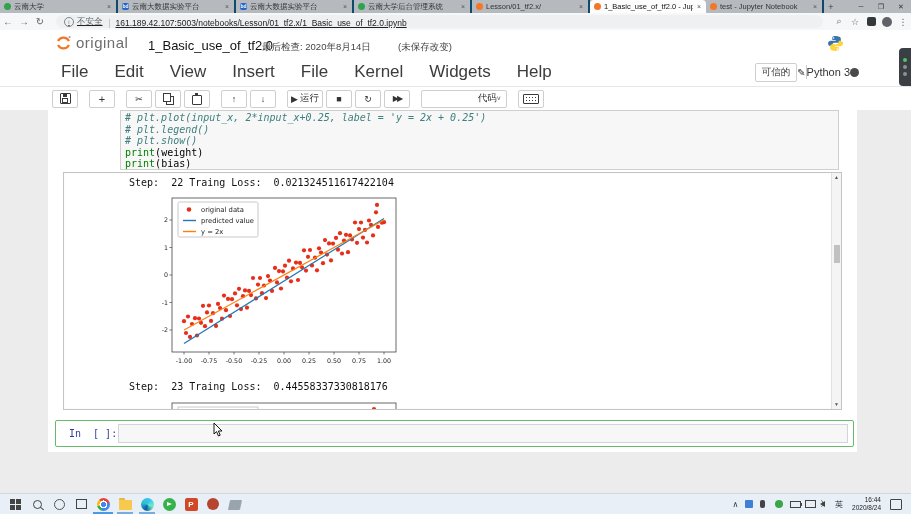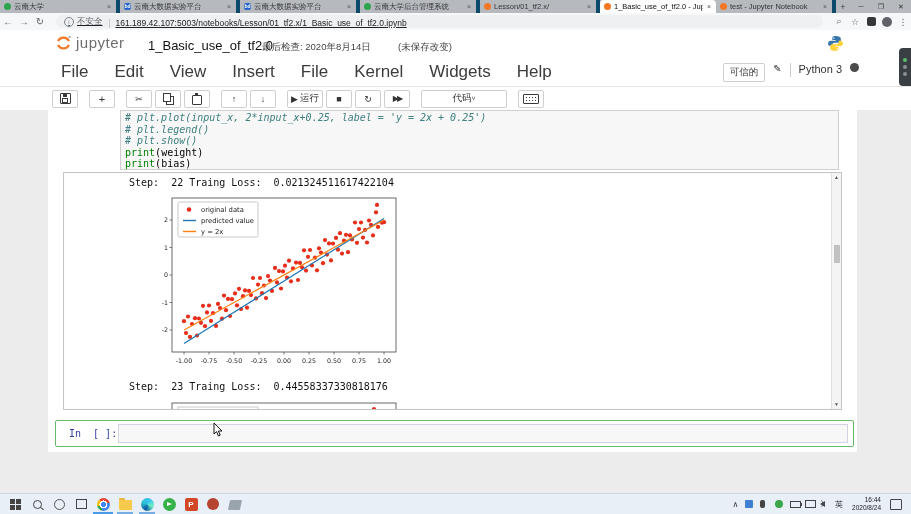--- a/index.html
+++ b/index.html
@@ -1,21 +1,21 @@
 <!DOCTYPE html>
 <html><head>
 <meta charset="utf-8">
 <style>
   html,body{margin:0;padding:0;background:#888;}
   #stage{position:relative;width:911px;height:514px;overflow:hidden;background:#ececec;
          font-family:"Liberation Sans","DejaVu Sans",sans-serif;font-size:11px;color:#222;}
   
   #tabstrip{position:absolute;left:0;top:0;width:911px;height:13px;background:#b6babf;display:flex;align-items:stretch;}
   .tab{display:flex;align-items:center;gap:3px;width:108px;min-width:0;padding:0 4px;font-size:7.5px;color:#333;
-       border-right:4px solid #0c4a6e;cursor:default;}
+       border-right:2px solid #0c4a6e;cursor:default;}
   .tab.active{background:#fdfdfd;border-radius:4px 4px 0 0;border-right:none;color:#111;}
   .tab .title{flex:1;white-space:nowrap;overflow:hidden;text-overflow:clip;}
   .tab .close{font-size:7px;color:#555;padding:0 1px;}
   .favicon{width:7px;height:7px;border-radius:50%;flex:none;}
   .fav-green{background:#2ea44f;}
   .fav-bd{background:#2566c8;border-radius:2px;color:#fff;font-size:5px;line-height:7px;text-align:center;font-weight:bold;}
   .fav-jupyter{background:#f37726;}
   #newtab{width:14px;display:flex;align-items:center;justify-content:center;font-size:9px;color:#444;}
   #wincontrols{margin-left:auto;display:flex;}
   .winbtn{width:20px;display:flex;align-items:center;justify-content:center;font-size:7px;color:#333;}
@@ -37,35 +37,35 @@
   #jlogo{position:absolute;left:55px;top:4px;display:flex;align-items:flex-end;gap:4px;}
   #jlogo .word{font-size:15px;color:#6e6e6e;letter-spacing:0.5px;}
   #nbtitle{position:absolute;left:148px;top:8px;font-size:13px;color:#111;}
   #checkpoint{position:absolute;left:262px;top:11px;font-size:9.5px;color:#444;}
   #unsaved{position:absolute;left:398px;top:11px;font-size:9.5px;color:#444;}
   #pylogo{position:absolute;left:827px;top:5px;}
   
   #menubar{position:absolute;left:0;top:58px;width:911px;height:29px;background:#fff;border-bottom:1px solid #e7e7e7;
            display:flex;align-items:center;padding-left:48px;box-sizing:border-box;}
   .menu-item{padding:0 13px;font-size:17px;color:#3c3c3c;}
-  #menuright{margin-left:auto;display:flex;align-items:flex-start;gap:8px;padding-right:52px;}
+  #menuright{margin-left:auto;display:flex;align-items:center;gap:0;padding-right:52px;}
   #trusted{border:1px solid #cfcfcf;border-radius:2px;font-size:9.5px;color:#333;padding:2px 6px;background:#fff;}
   #pencil{font-size:10px;color:#333;}
   #kerneldiv{width:1px;height:14px;background:#ccc;}
   #kernelname{font-size:11px;color:#333;}
   #kernelind{width:9px;height:9px;border-radius:50%;background:#4a4a4a;}
   
   #toolbar{position:absolute;left:0;top:87px;width:911px;height:23px;background:#fff;display:flex;align-items:center;
            padding-left:52px;box-sizing:border-box;gap:3px;}
   .tbtn{height:16px;min-width:18px;border:1px solid #cfcfcf;border-radius:2px;background:#fff;display:flex;
         align-items:center;justify-content:center;font-size:9px;color:#333;padding:0 3px;gap:2px;}
   .tbgap{width:5px;}
   .runlabel{font-size:9.5px;}
   #celltype{width:74px;height:16px;border:1px solid #cfcfcf;border-radius:2px;display:flex;align-items:center;
-            font-size:9.5px;color:#333;padding:0 5px;justify-content:center;background:#fff;}
+            font-size:9.5px;color:#333;padding:0 5px;justify-content:flex-end;background:#fff;}
   .g-floppy{width:9px;height:9px;background:#fff;border:1px solid #3a3a3a;border-radius:1px;position:relative;}
   .g-floppy::before{content:"";position:absolute;top:0;left:2px;width:4px;height:2.5px;background:#3a3a3a;}
   .g-floppy::after{content:"";position:absolute;bottom:0;left:1.5px;width:4px;height:3px;border:1px solid #3a3a3a;}
   .g-copy{position:relative;width:6px;height:7px;border:1px solid #3a3a3a;background:#fff;margin-left:3px;margin-top:3px;}
   .g-copy::before{content:"";position:absolute;left:-4px;top:-4px;width:6px;height:7px;border:1px solid #3a3a3a;background:#fff;}
   .g-paste{width:8px;height:8px;border:1px solid #3a3a3a;border-radius:1px;position:relative;margin-top:2px;}
   .g-paste::before{content:"";position:absolute;top:-2.5px;left:2px;width:3px;height:2px;background:#3a3a3a;}
   .g-kbd{width:14px;height:8px;border:1px solid #3a3a3a;border-radius:1px;
          background-image:radial-gradient(#3a3a3a 0.6px,transparent 0.8px);background-size:3px 3px;background-position:1px 1px;}
   .ffwd{letter-spacing:-2px;font-size:8px;}
@@ -216,21 +216,21 @@
     <div class="abaricon">⋮</div>
   </div>
 
   <div id="jheader">
     <div id="jlogo">
       <svg width="17" height="17" viewBox="0 0 17 17">
         <path d="M3,7 A6.2,6.2 0 0 1 14,7" fill="none" stroke="#f37726" stroke-width="2.2"></path>
         <path d="M3,11 A6.2,6.2 0 0 0 14,11" fill="none" stroke="#f37726" stroke-width="2.2"></path>
         <circle cx="14.6" cy="3" r="1.1" fill="#9e9e9e"></circle>
       </svg>
-      <span class="word">jupyter</span>
+      <span class="word">original</span>
     </div>
     <div id="nbtitle">1_Basic_use_of_tf2.0</div>
     <div id="checkpoint">最后检查: 2020年8月14日</div>
     <div id="unsaved">(未保存改变)</div>
     <div id="pylogo">
       <svg width="17" height="17" viewBox="0 0 16 16">
         <path d="M8,1 C5,1 5,2.3 5,3.2 V4.6 h3.2 v0.8 H3.6 C2.1,5.4 1,6.4 1,8 c0,1.6 1.1,2.6 2.6,2.6 H5 V9.2 C5,7.8 6.2,7.2 7.5,7.2 H11 c1.2,0 2-0.8 2-2 V3.2 C13,1.9 11,1 8,1 Z" fill="#3776ab"></path>
         <path d="M8,15 c3,0 3,-1.3 3,-2.2 V11.4 H7.8 v-0.8 h4.6 C13.9,10.6 15,9.6 15,8 c0,-1.6 -1.1,-2.6 -2.6,-2.6 H11 v1.4 C11,8.2 9.8,8.8 8.5,8.8 H5 c-1.2,0 -2,0.8 -2,2 v2 C3,14.1 5,15 8,15 Z" fill="#ffd43b"></path>
         <circle cx="6.3" cy="2.9" r="0.7" fill="#fff"></circle>
         <circle cx="9.7" cy="13.1" r="0.7" fill="#fff"></circle>

